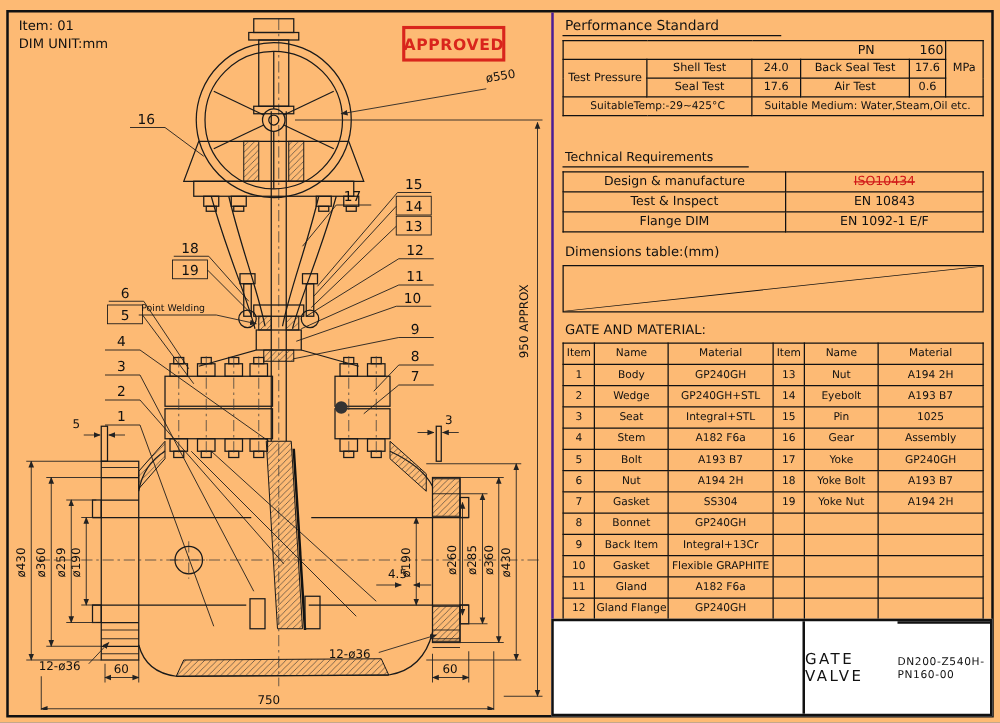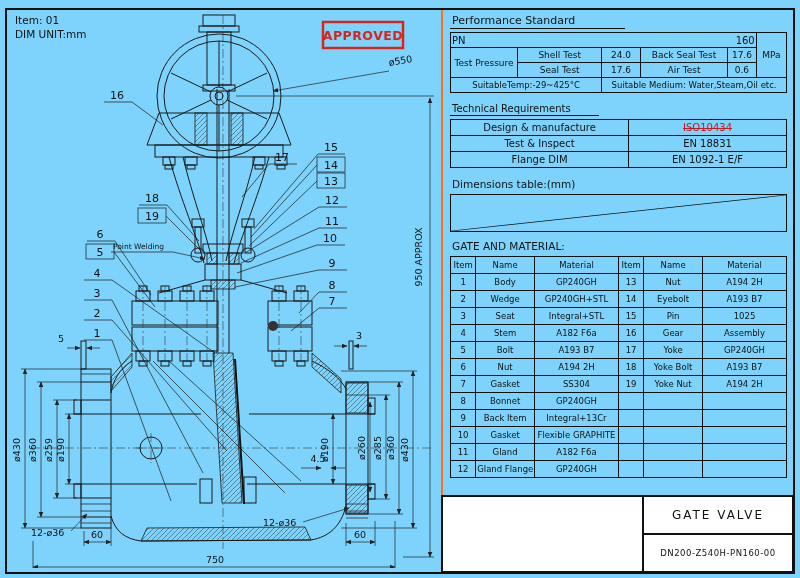--- a/index.html
+++ b/index.html
@@ -1,36 +1,36 @@
 <!DOCTYPE html>
 <html><head>
 <meta charset="utf-8">
 <style>
   html,body{margin:0;padding:0;background:#9a9a9a}
-  .page{position:relative;width:800px;height:578px;background:#7dd3fc;font-family:"DejaVu Sans",sans-serif;color:#111;overflow:hidden}
+  .page{position:relative;width:800px;height:578px;background:#fdba74;font-family:"DejaVu Sans",sans-serif;color:#111;overflow:hidden}
   .sheet{position:absolute;left:5px;top:8px;right:5px;bottom:4px;border:2px solid #111}
   .draw{position:absolute;left:0;top:0;width:434px;height:558px}
-  .panel{position:absolute;left:434px;top:0;right:0;bottom:0;border-left:2px solid #f97316;padding:2px 6px 0 7px;box-sizing:border-box}
+  .panel{position:absolute;left:434px;top:0;right:0;bottom:0;border-left:2px solid #4c1d95;padding:2px 6px 0 7px;box-sizing:border-box}
   table{border-collapse:collapse;width:100%;table-layout:fixed}
   td,th{border:1px solid #111;text-align:center;overflow:hidden;white-space:nowrap;padding:0 1px;font-weight:normal}
   .sec-title{font-size:11px;border-bottom:1px solid #111;width:fit-content;padding:0 50px 1px 2px;margin:2px 0 3px}
   .sec-title.small{font-size:10px;padding-right:28px}
   .sec-title.plain{border-bottom:none;padding-right:4px}
   .perf td{font-size:9px;height:14px}
-  .perf .pnrow{display:flex;justify-content:space-between;gap:36px;font-size:10px}
+  .perf .pnrow{display:flex;justify-content:flex-end;gap:36px;font-size:10px}
   .perf .sm{font-size:8.5px}
-  .tech{margin-top:10px}
+  .tech{margin-top:28px}
   .red-strike{color:#d01818;text-decoration:line-through;text-decoration-color:#d01818}
   .dimsbox{height:36px;border:1px solid #111;margin-top:2px}
   .dimsbox svg{display:block;width:100%;height:100%}
   .parts td,.parts th{font-size:8.5px;height:16px}
   .mt10{margin-top:10px}.mt8{margin-top:8px}
   .tblock{position:absolute;left:-2px;right:-1px;bottom:-1px;height:74px;border:2px solid #111;display:flex;background:#fff}
   .tb-left{width:57%;border-right:2px solid #111}
-  .tb-right{flex:1;display:flex;flex-direction:column}
+  .tb-right{flex:1;display:flex;flex-direction:row}
   .tb-row{flex:1;display:flex;align-items:center;justify-content:center;border-top:2px solid #111}
   .tb-row:first-child{border-top:none}
   .tb-product{font-size:12px;letter-spacing:2px}
   .tb-stage{font-size:11px;letter-spacing:1px}
   .tb-code{font-size:8.5px;letter-spacing:.5px}
   
   .ln{stroke:#1a1a1a;stroke-width:1;fill:none}
   .tn{stroke:#1a1a1a;stroke-width:.7;fill:none}
   .cl{stroke:#3a3a3a;stroke-width:.6;fill:none;stroke-dasharray:9 3 2 3}
   .dm{stroke:#222;stroke-width:.7;fill:none}
@@ -407,21 +407,21 @@
             <col style="width:53%">
             <col style="width:47%">
           </colgroup>
       <tbody>
             <tr>
               <td style="font-size:10px;height:15px">Design &amp; manufacture</td>
               <td style="font-size:10px" class="red-strike">ISO10434</td>
             </tr>
       <tr>
               <td style="font-size:10px;height:15px">Test &amp; Inspect</td>
-              <td style="font-size:10px">EN 18831</td>
+              <td style="font-size:10px">EN 10843</td>
             </tr>
       <tr>
               <td style="font-size:10px;height:15px">Flange DIM</td>
               <td style="font-size:10px">EN 1092-1 E/F</td>
             </tr>
     </tbody>
         </table>
 
     <div class="sec-title plain mt10" style="font-size:10.5px">Dimensions table:(mm)</div>
     <div class="dimsbox">

